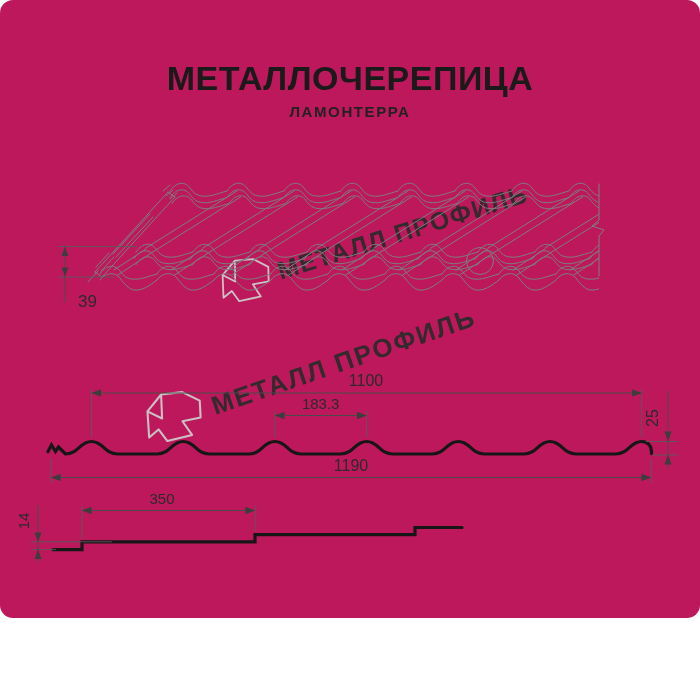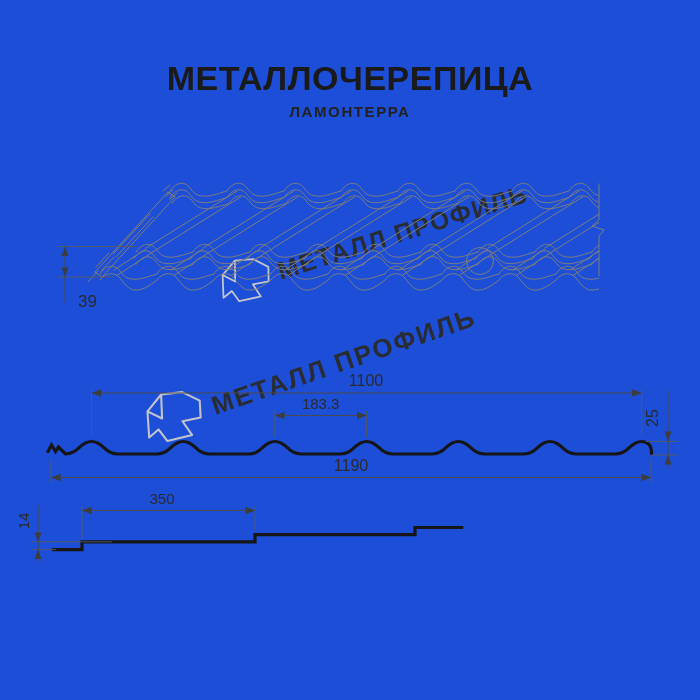--- a/index.html
+++ b/index.html
@@ -1,17 +1,17 @@
 <!DOCTYPE html>
 <html><head>
 <meta charset="utf-8">
 <style>
   html,body{margin:0;padding:0;background:#ffffff;}
-  .page{position:relative;width:700px;height:700px;background:#1d4ed8;overflow:hidden;
-        font-family:"Liberation Sans",sans-serif;}
+  .page{position:relative;width:700px;height:618px;background:#be185d;overflow:hidden;
+        font-family:"Liberation Sans",sans-serif;border-radius:13px;}
   svg{display:block;}
   text{font-family:"Liberation Sans",sans-serif;fill:#2b2b2b;}
   .title-text{font-size:34px;font-weight:bold;fill:#1a1a1a;letter-spacing:0.5px;}
   .subtitle-text{font-size:15px;font-weight:bold;fill:#222;letter-spacing:1.6px;}
   .dim-text{font-size:16px;fill:#2b2b2b;}
   .dim-text-sm{font-size:15px;fill:#2b2b2b;}
   .dim-line{stroke:#4a4a4a;stroke-width:1;fill:none;}
   .ext-line{stroke:#5a5a5a;stroke-width:0.9;fill:none;}
   .draw-line{stroke:#7d7d7d;stroke-width:1;fill:none;stroke-linecap:round;}
   .thick-line{stroke:#161616;stroke-width:3.2;fill:none;stroke-linecap:round;stroke-linejoin:miter;}

